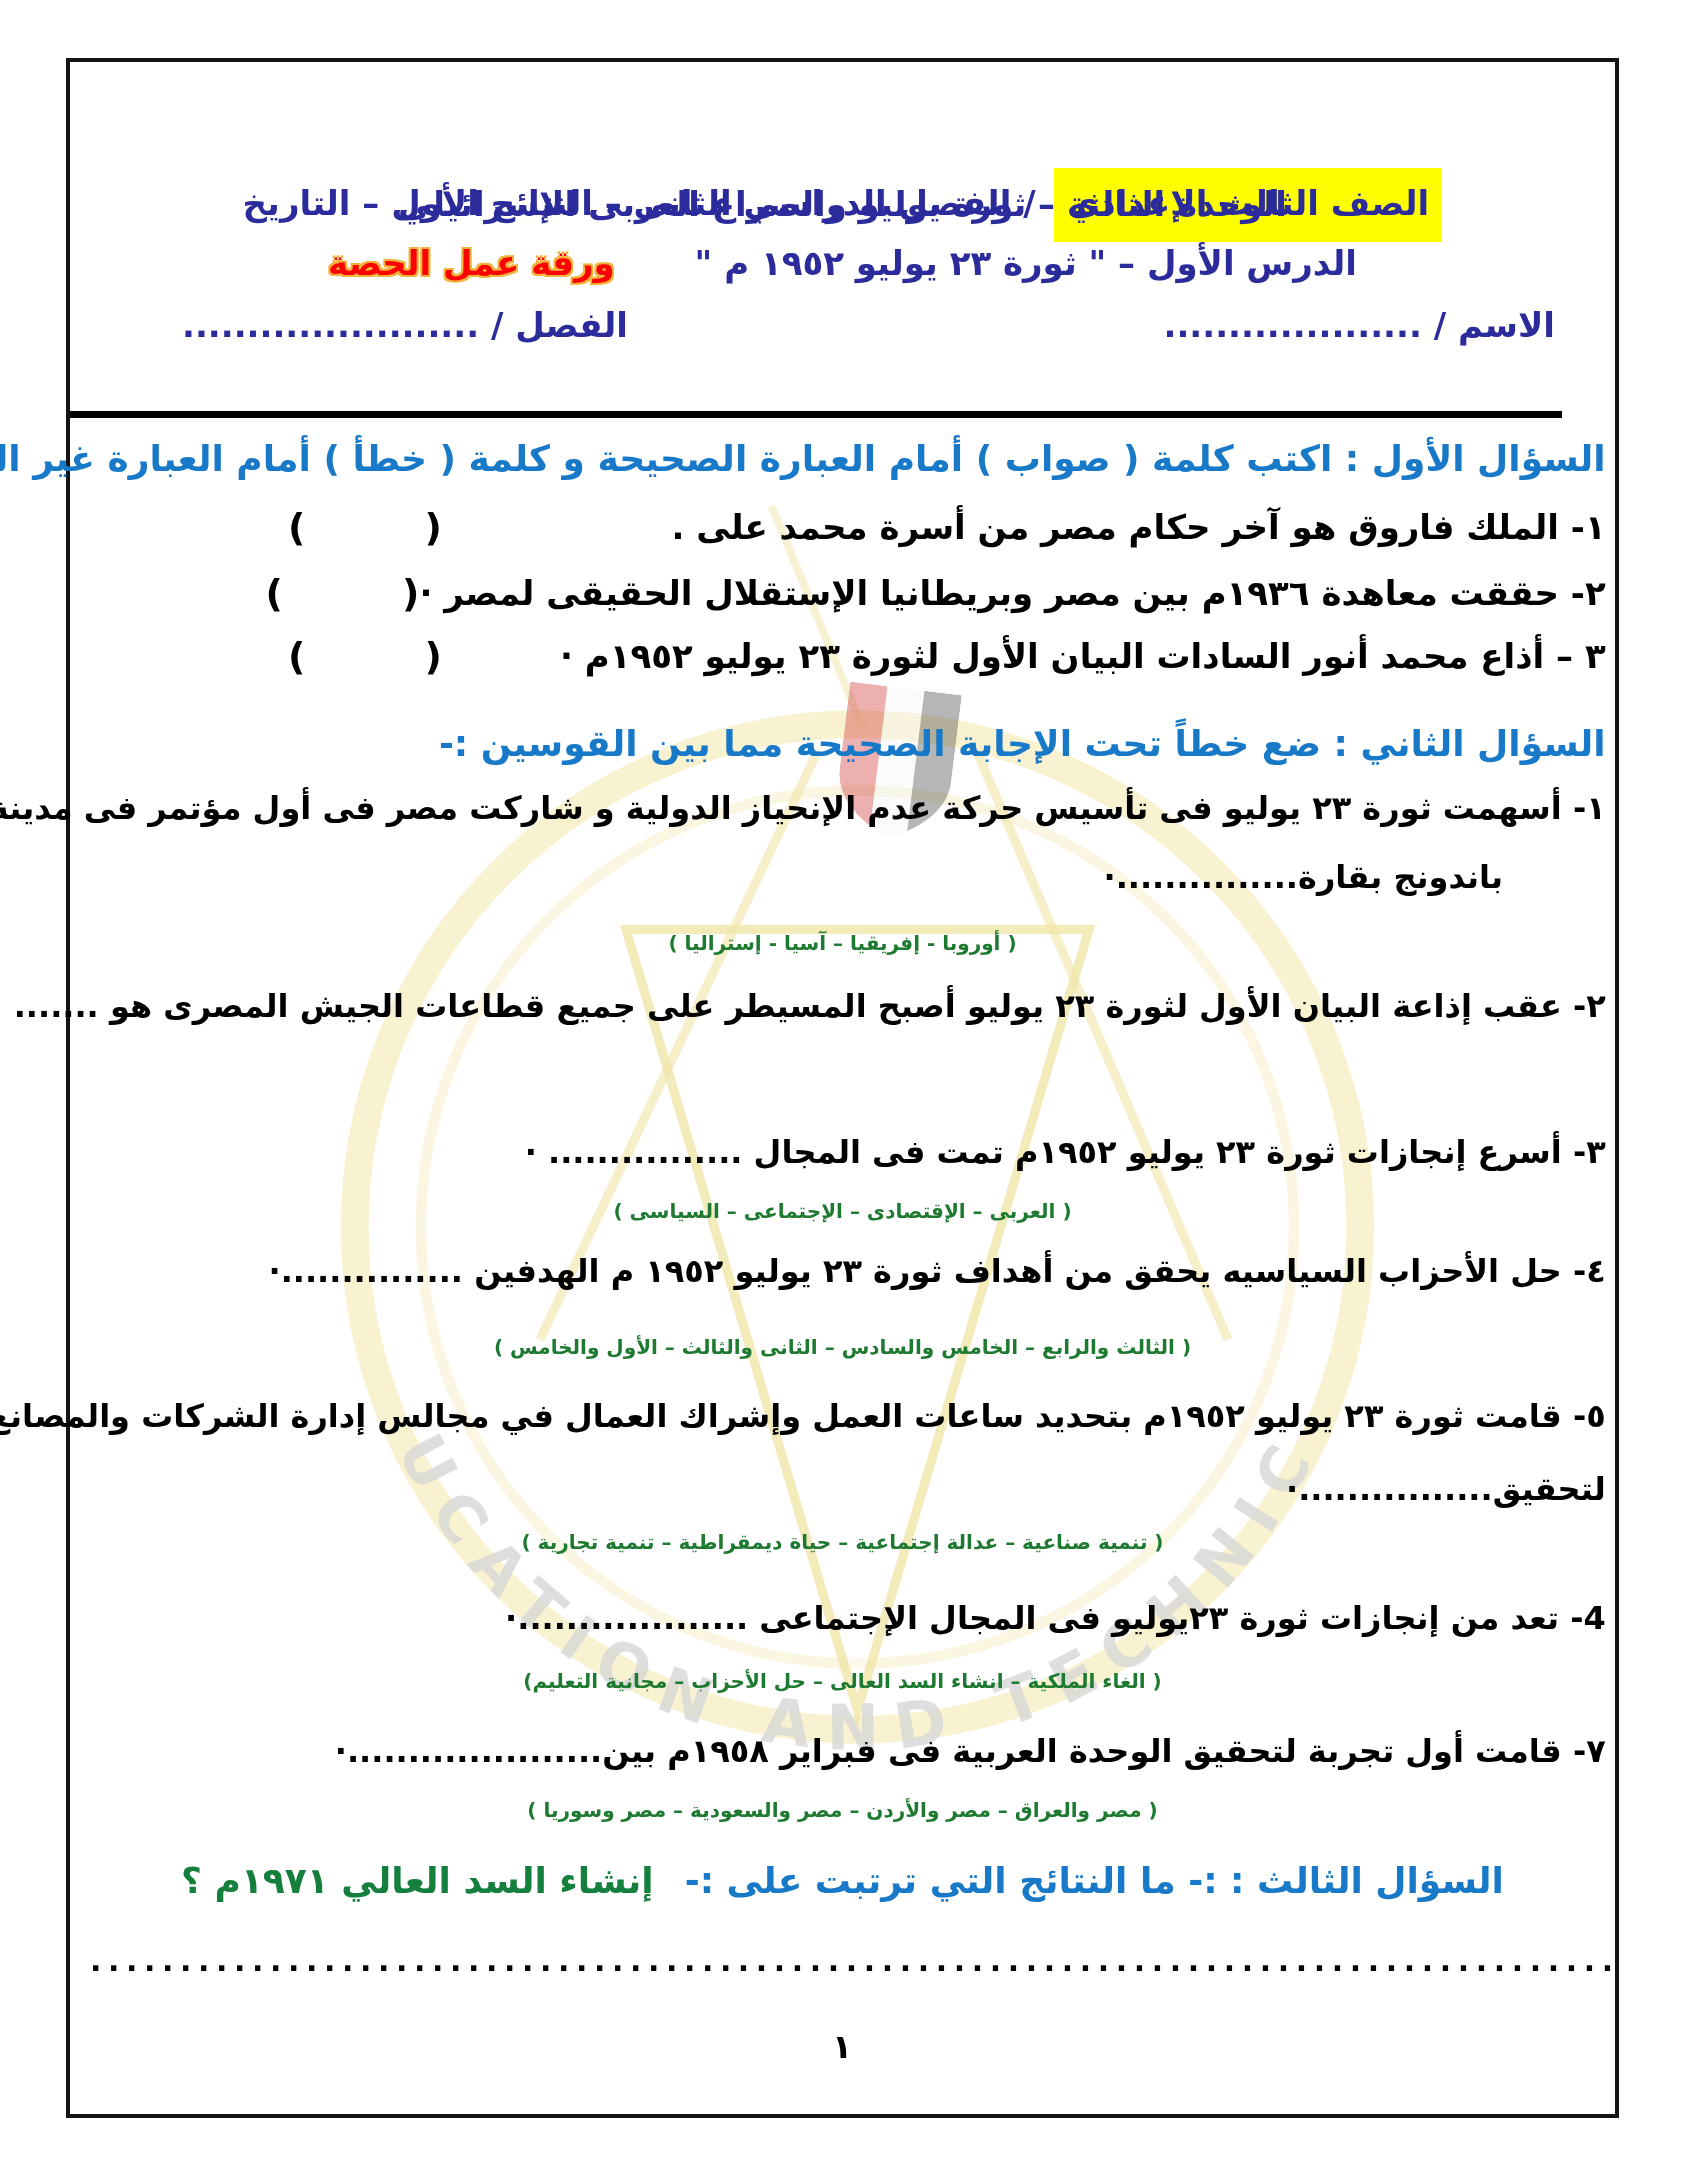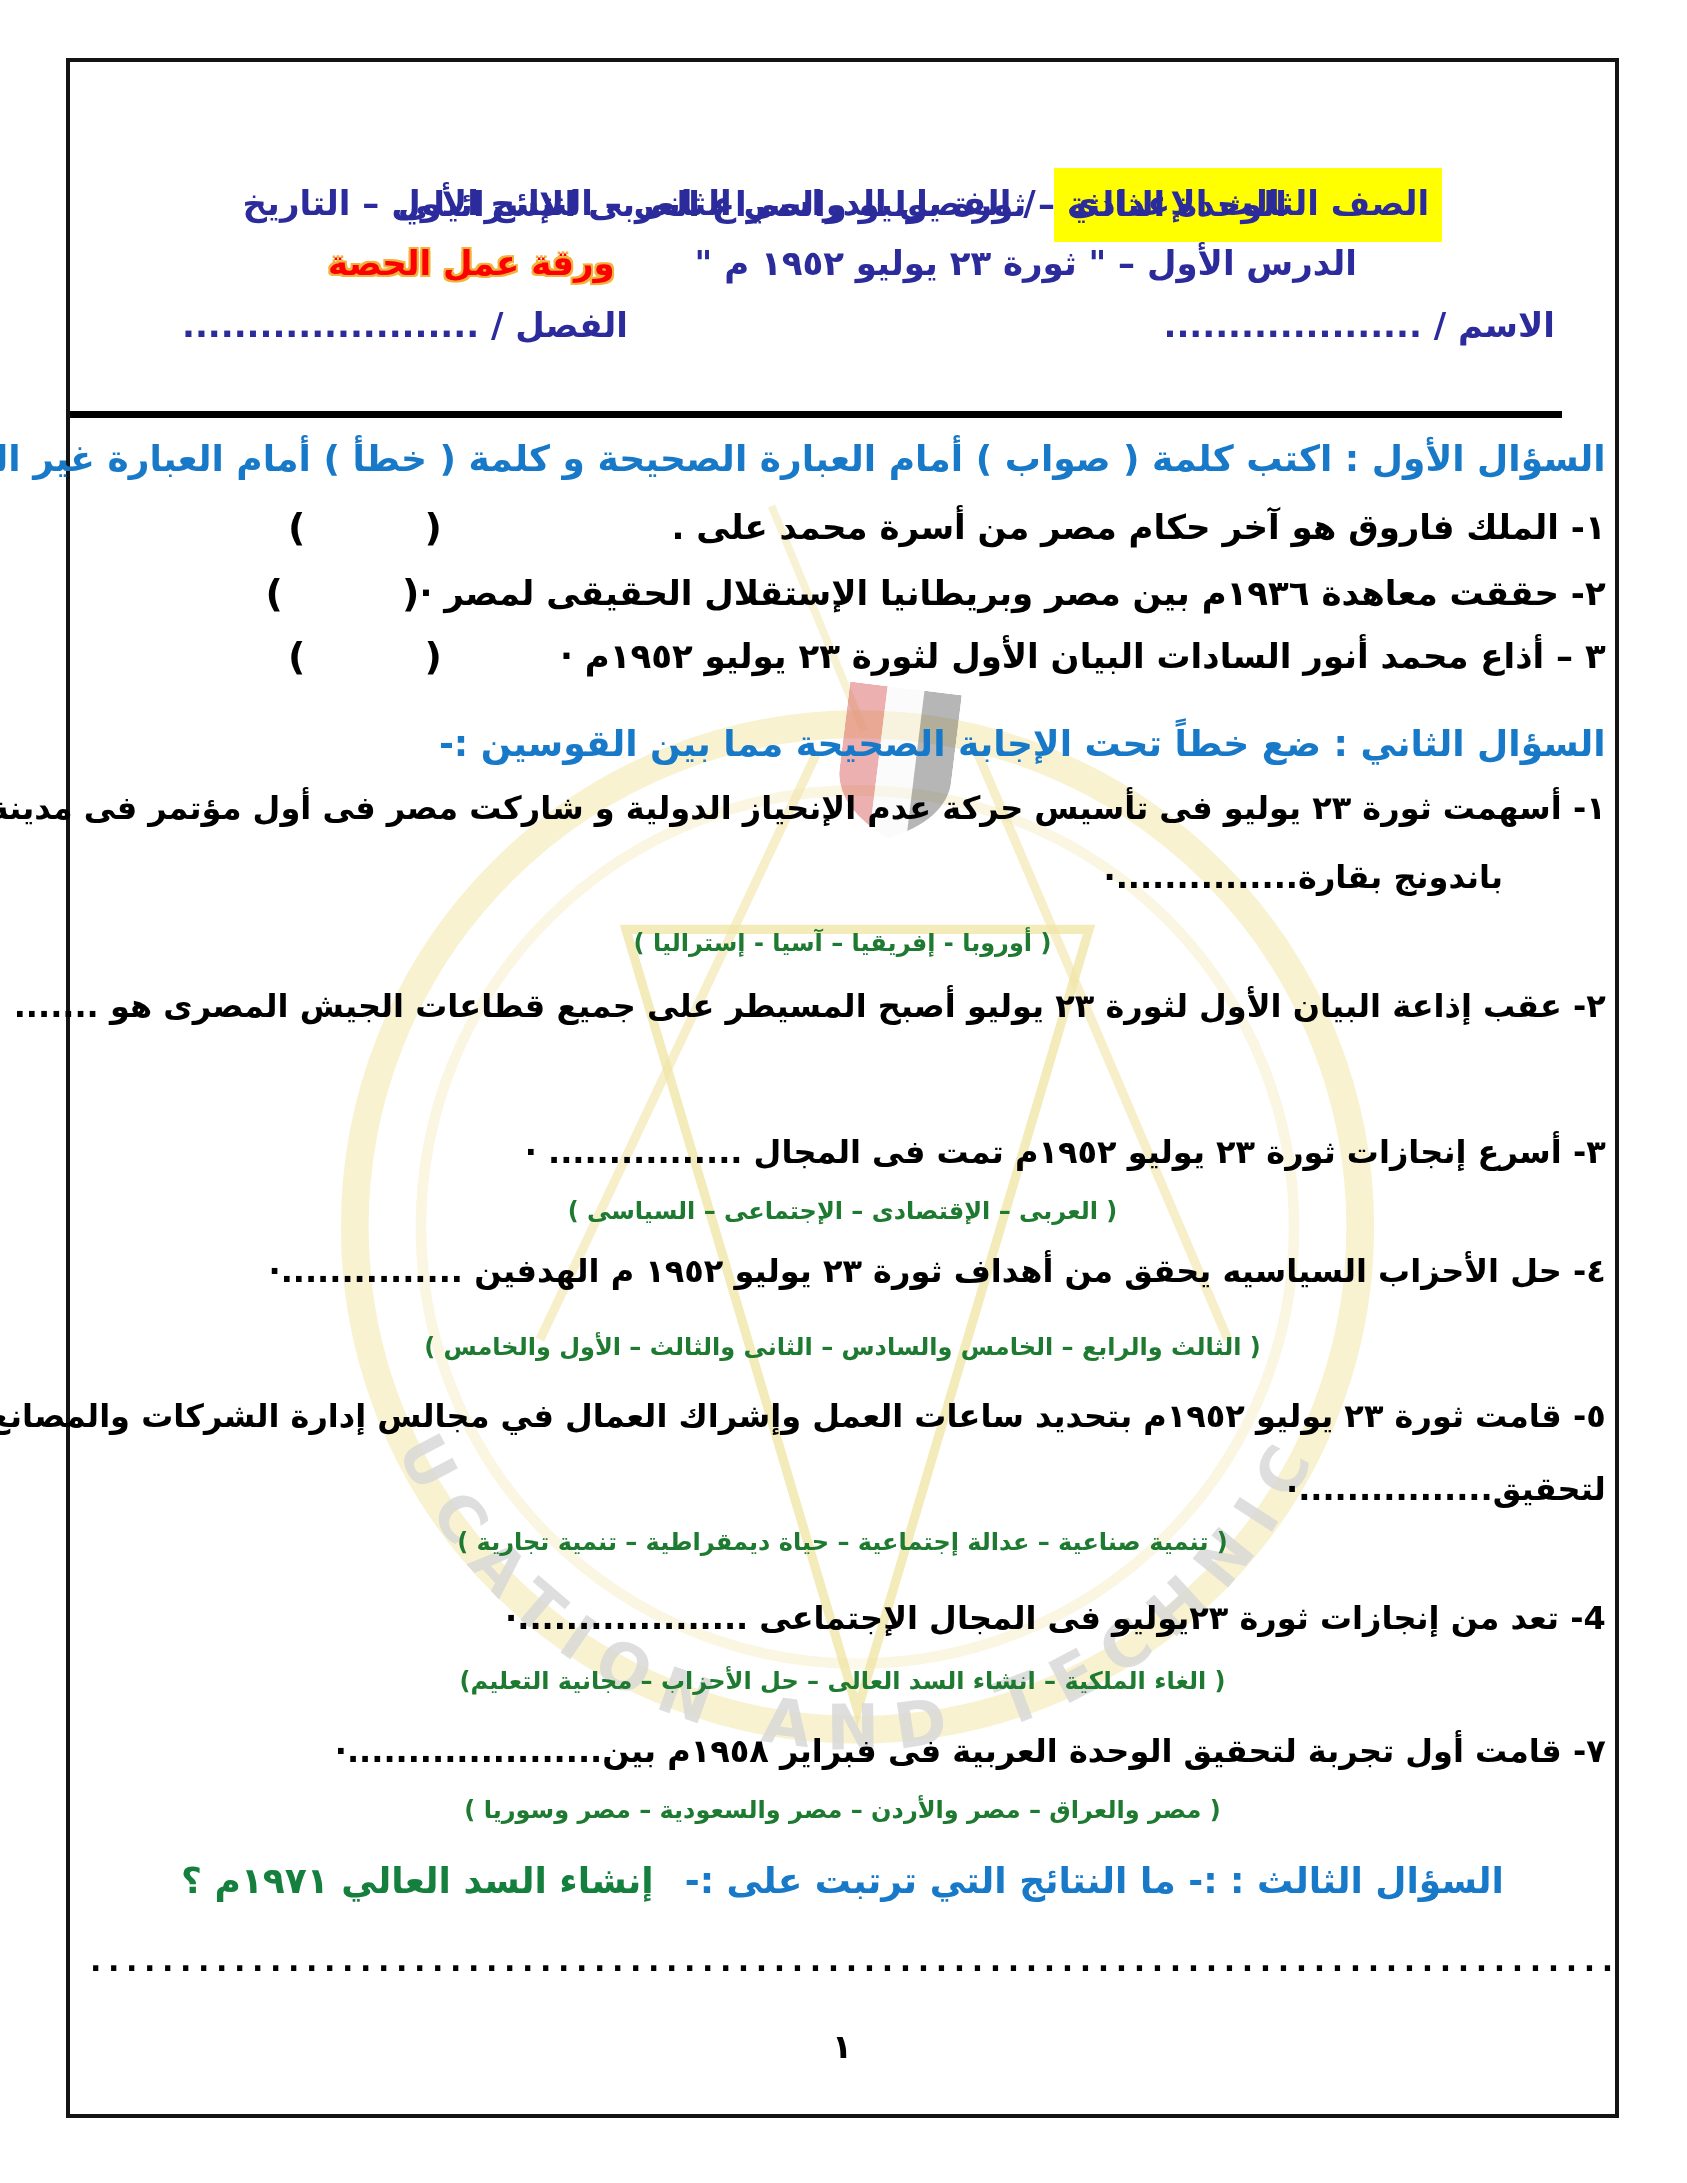--- a/index.html
+++ b/index.html
@@ -28,21 +28,21 @@
     color:#ff0000;
     text-shadow:2px 2px 0 #f0b43c, -2px -2px 0 #f0b43c, 2px -2px 0 #f0b43c, -2px 2px 0 #f0b43c;
     margin-right:68px;
   }
   .namerow { display:flex; justify-content:space-between; padding:0 60px 0 112px; }
   .divider { position:absolute; left:0; right:53px; top:349px; height:7.3px; background:#000; z-index:2; }
   .q-title { font-size:36px; }
   .q1item { display:flex; justify-content:space-between; font-size:34px; color:#000; padding-right:9.3px; }
   .abox { white-space:pre; margin-left:218px; font-size:38px; }
   .q2item { font-size:32px; color:#000; padding-right:9.3px; padding-left:40px; }
-  .opts { font-size:24px; }
+  .opts { font-size:20px; }
   .q3row { font-size:36px; }
   .q3black { color:#15803d; margin-right:18.5px; }
   .dotline {
     direction:ltr; text-align:left; overflow:hidden; font-size:30px; letter-spacing:6.6px;
     color:#000; left:20px; right:0;
   }
   .pagenum { font-size:33px; color:#000; }
 </style>
 </head>
 <body>

